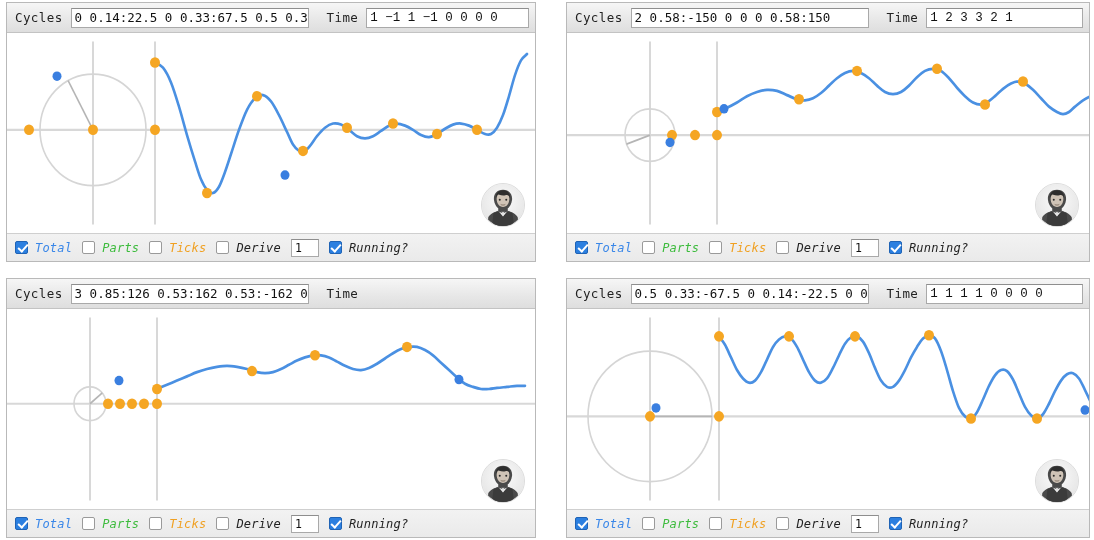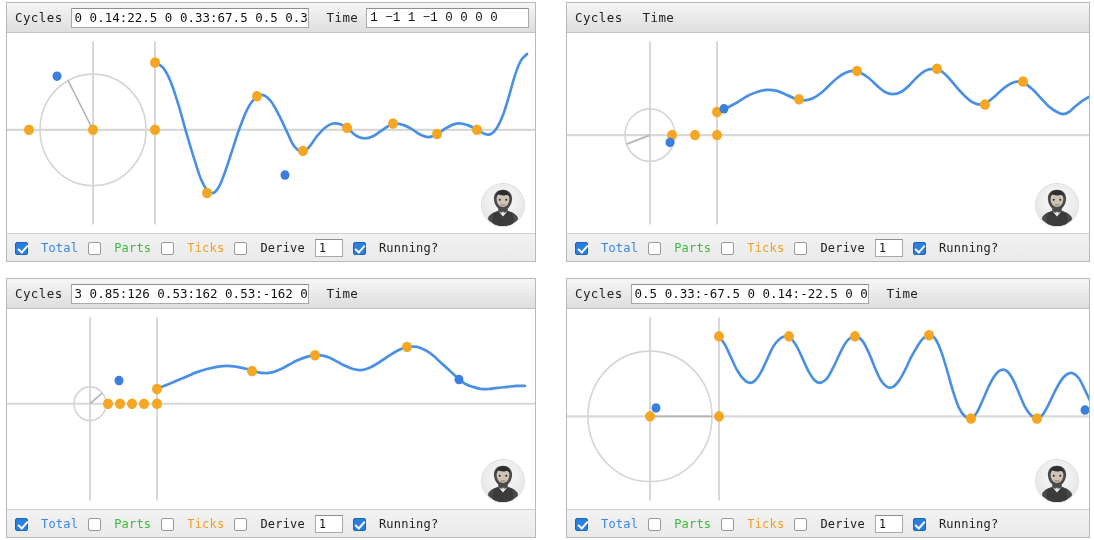--- a/index.html
+++ b/index.html
@@ -69,21 +69,21 @@
 
   
   .footer{
     height:28px;flex:0 0 28px;
     background:linear-gradient(to bottom,#f2f2f2 0%,#eaeaea 100%);
     border-top:1px solid #cfcfcf;
     display:flex;align-items:center;
     padding:0 8px;gap:10px;
     box-sizing:border-box;
   }
-  .ctl{display:flex;align-items:flex-end;gap:13px;white-space:nowrap;}
+  .ctl{display:flex;align-items:flex-start;gap:7px;white-space:nowrap;font-style:italic;}
   .cb{
     width:13px;height:13px;border-radius:2px;
     border:1px solid #9a9a9a;background:#fff;
     box-sizing:border-box;position:relative;flex:0 0 13px;
   }
   .cb.on{background:#2b7fe0;border-color:#1f63b5;}
   .cb.on:after{
     content:"";position:absolute;left:3.5px;top:0.5px;
     width:4px;height:8px;border:solid #fff;
     border-width:0 2px 2px 0;transform:rotate(42deg);
@@ -179,22 +179,24 @@
       <div class="ctl">
         <span class="cb on"></span>
         <span class="ctl-label lab-running">Running?</span>
       </div>
     </div>
   </div>
 
   <div class="panel p2">
     <div class="toolbar">
       <span class="tb-label">Cycles</span>
+      <div class="tb-input cycles">2 0.58:-150 0 0 0 0.58:150</div>
       <span class="tb-gap"></span>
       <span class="tb-label">Time</span>
+      <div class="tb-input time">1 2 3 3 2 1</div>
     </div>
     <div class="plot">
       <svg viewBox="0 0 522 190" preserveAspectRatio="none">
           <line x1="0" y1="97" x2="522" y2="97" stroke="#d8d8d8" stroke-width="2"></line>
           <line x1="83" y1="8" x2="83" y2="182" stroke="#d8d8d8" stroke-width="2"></line>
           <line x1="150" y1="8" x2="150" y2="182" stroke="#d8d8d8" stroke-width="2"></line>
           <circle cx="83" cy="97" r="25" fill="none" stroke="#d5d5d5" stroke-width="1.6"></circle>
           <line x1="83" y1="97" x2="59.50768448035229" y2="105.55050358314172" stroke="#b5b5b5" stroke-width="1.6"></line>
           <path d="M 150 75 C 151.66666666666666 74.33333333333333,156.66666666666666 72.5,160 71 C 163.33333333333334 69.5,166.66666666666666 67.83333333333333,170 66 C 173.33333333333334 64.16666666666667,176.66666666666666 61.666666666666664,180 60 C 183.33333333333334 58.333333333333336,186.66666666666666 57,190 56 C 193.33333333333334 55,196.66666666666666 54.166666666666664,200 54 C 203.33333333333334 53.833333333333336,206.66666666666666 54.166666666666664,210 55 C 213.33333333333334 55.833333333333336,216.66666666666666 57.666666666666664,220 59 C 223.33333333333334 60.333333333333336,227 62.166666666666664,230 63 C 233 63.833333333333336,235.33333333333334 64.16666666666667,238 64 C 240.66666666666666 63.833333333333336,243.33333333333334 63.166666666666664,246 62 C 248.66666666666666 60.833333333333336,251.33333333333334 59,254 57 C 256.6666666666667 55,259.3333333333333 52.333333333333336,262 50 C 264.6666666666667 47.666666666666664,267.3333333333333 45,270 43 C 272.6666666666667 41,275.3333333333333 39.166666666666664,278 38 C 280.6666666666667 36.833333333333336,283.3333333333333 36,286 36 C 288.6666666666667 36,291.3333333333333 36.833333333333336,294 38 C 296.6666666666667 39.166666666666664,299.3333333333333 41,302 43 C 304.6666666666667 45,307.3333333333333 47.833333333333336,310 50 C 312.6666666666667 52.166666666666664,315.3333333333333 54.666666666666664,318 56 C 320.6666666666667 57.333333333333336,323.3333333333333 58,326 58 C 328.6666666666667 58,331.3333333333333 57.333333333333336,334 56 C 336.6666666666667 54.666666666666664,339.3333333333333 52.333333333333336,342 50 C 344.6666666666667 47.666666666666664,347.3333333333333 44.333333333333336,350 42 C 352.6666666666667 39.666666666666664,355.3333333333333 37.333333333333336,358 36 C 360.6666666666667 34.666666666666664,363.3333333333333 34,366 34 C 368.6666666666667 34,371.3333333333333 34.5,374 36 C 376.6666666666667 37.5,379.3333333333333 40.333333333333336,382 43 C 384.6666666666667 45.666666666666664,387.3333333333333 49.166666666666664,390 52 C 392.6666666666667 54.833333333333336,395.3333333333333 57.666666666666664,398 60 C 400.6666666666667 62.333333333333336,403.3333333333333 64.66666666666667,406 66 C 408.6666666666667 67.33333333333333,411.6666666666667 68,414 68 C 416.3333333333333 68,417.6666666666667 67.33333333333333,420 66 C 422.3333333333333 64.66666666666667,425.3333333333333 62.166666666666664,428 60 C 430.6666666666667 57.833333333333336,433.3333333333333 55,436 53 C 438.6666666666667 51,441.3333333333333 49.166666666666664,444 48 C 446.6666666666667 46.833333333333336,449.6666666666667 46,452 46 C 454.3333333333333 46,455.6666666666667 46.666666666666664,458 48 C 460.3333333333333 49.333333333333336,463.3333333333333 51.666666666666664,466 54 C 468.6666666666667 56.333333333333336,471.3333333333333 59.333333333333336,474 62 C 476.6666666666667 64.66666666666667,479.3333333333333 67.83333333333333,482 70 C 484.6666666666667 72.16666666666667,487.6666666666667 73.83333333333333,490 75 C 492.3333333333333 76.16666666666667,494 77,496 77 C 498 77,500 76.16666666666667,502 75 C 504 73.83333333333333,505.6666666666667 71.83333333333333,508 70 C 510.3333333333333 68.16666666666667,513.3333333333334 65.66666666666667,516 64 C 518.6666666666666 62.333333333333336,521.3333333333334 60.666666666666664,524 60 C 526.6666666666666 59.333333333333336,529.3333333333334 59.333333333333336,532 60 C 534.6666666666666 60.666666666666664,537.3333333333334 62.333333333333336,540 64 C 542.6666666666666 65.66666666666667,545.3333333333334 68,548 70 C 550.6666666666666 72,553.3333333333334 74.33333333333333,556 76 C 558.6666666666666 77.66666666666667,561.3333333333334 79,564 80 C 566.6666666666666 81,569.3333333333334 81.83333333333333,572 82 C 574.6666666666666 82.16666666666667,577.3333333333334 81.66666666666667,580 81 C 582.6666666666666 80.33333333333333,586.6666666666666 78.5,588 78" fill="none" stroke="#4a90e2" stroke-width="2.6" stroke-linecap="round" stroke-linejoin="round"></path>
           <circle cx="105" cy="97" r="5" fill="#f5a623"></circle>
@@ -327,20 +329,21 @@
       </div>
     </div>
   </div>
 
   <div class="panel p4">
     <div class="toolbar">
       <span class="tb-label">Cycles</span>
       <div class="tb-input cycles">0.5 0.33:-67.5 0 0.14:-22.5 0 0.14</div>
       <span class="tb-gap"></span>
       <span class="tb-label">Time</span>
+      <div class="tb-input time">1 1 1 1 0 0 0 0</div>
     </div>
     <div class="plot">
       <svg viewBox="0 0 522 190" preserveAspectRatio="none">
           <line x1="0" y1="102" x2="522" y2="102" stroke="#d8d8d8" stroke-width="2"></line>
           <line x1="83" y1="8" x2="83" y2="182" stroke="#d8d8d8" stroke-width="2"></line>
           <line x1="152" y1="8" x2="152" y2="182" stroke="#d8d8d8" stroke-width="2"></line>
           <circle cx="83" cy="102" r="62" fill="none" stroke="#d5d5d5" stroke-width="1.6"></circle>
           <line x1="83" y1="102" x2="145" y2="102" stroke="#b5b5b5" stroke-width="1.6"></line>
           <path d="M 152 26 C 153 27.333333333333332,156 30.666666666666668,158 34 C 160 37.333333333333336,162 42,164 46 C 166 50,168 54.666666666666664,170 58 C 172 61.333333333333336,174 64,176 66 C 178 68,180 69.66666666666667,182 70 C 184 70.33333333333333,186 69.66666666666667,188 68 C 190 66.33333333333333,192 63.333333333333336,194 60 C 196 56.666666666666664,198 52,200 48 C 202 44,204 39.166666666666664,206 36 C 208 32.833333333333336,210 30.666666666666668,212 29 C 214 27.333333333333332,216 26.166666666666668,218 26 C 220 25.833333333333332,222 26.333333333333332,224 28 C 226 29.666666666666668,228 32.666666666666664,230 36 C 232 39.333333333333336,234 44,236 48 C 238 52,240 56.666666666666664,242 60 C 244 63.333333333333336,246 66.33333333333333,248 68 C 250 69.66666666666667,252 70.33333333333333,254 70 C 256 69.66666666666667,258 68.33333333333333,260 66 C 262 63.666666666666664,264 59.666666666666664,266 56 C 268 52.333333333333336,270 47.833333333333336,272 44 C 274 40.166666666666664,276 35.833333333333336,278 33 C 280 30.166666666666668,282 28.166666666666668,284 27 C 286 25.833333333333332,288 25.333333333333332,290 26 C 292 26.666666666666668,294 28.333333333333332,296 31 C 298 33.666666666666664,300 37.833333333333336,302 42 C 304 46.166666666666664,306 51.666666666666664,308 56 C 310 60.333333333333336,312 65,314 68 C 316 71,318 73,320 74 C 322 75,324 75,326 74 C 328 73,330 70.66666666666667,332 68 C 334 65.33333333333333,336 61.666666666666664,338 58 C 340 54.333333333333336,342 49.666666666666664,344 46 C 346 42.333333333333336,348 39,350 36 C 352 33,354 29.833333333333332,356 28 C 358 26.166666666666668,360 25,362 25 C 364 25,366 25.5,368 28 C 370 30.5,372 35,374 40 C 376 45,378 51.666666666666664,380 58 C 382 64.33333333333333,384 72,386 78 C 388 84,390 90,392 94 C 394 98,396 100.33333333333333,398 102 C 400 103.66666666666667,402 104.66666666666667,404 104 C 406 103.33333333333333,408 101,410 98 C 412 95,414 90.16666666666667,416 86 C 418 81.83333333333333,420 76.83333333333333,422 73 C 424 69.16666666666667,426 65.5,428 63 C 430 60.5,432 58.666666666666664,434 58 C 436 57.333333333333336,438 57.5,440 59 C 442 60.5,444 63.5,446 67 C 448 70.5,450 75.66666666666667,452 80 C 454 84.33333333333333,456 89.5,458 93 C 460 96.5,462 99.16666666666667,464 101 C 466 102.83333333333333,468 104.16666666666667,470 104 C 472 103.83333333333333,474 102.33333333333333,476 100 C 478 97.66666666666667,480 93.66666666666667,482 90 C 484 86.33333333333333,486 81.66666666666667,488 78 C 490 74.33333333333333,492 70.66666666666667,494 68 C 496 65.33333333333333,498 63.166666666666664,500 62 C 502 60.833333333333336,504 60.333333333333336,506 61 C 508 61.666666666666664,510 63.333333333333336,512 66 C 514 68.66666666666667,516 73.16666666666667,518 77 C 520 80.83333333333333,522 85.33333333333333,524 89 C 526 92.66666666666667,528 96.5,530 99 C 532 101.5,534 103.33333333333333,536 104 C 538 104.66666666666667,540 104.33333333333333,542 103 C 544 101.66666666666667,546 99,548 96 C 550 93,552 88.83333333333333,554 85 C 556 81.16666666666667,558 76.5,560 73 C 562 69.5,564 66.16666666666667,566 64 C 568 61.833333333333336,570 60.333333333333336,572 60 C 574 59.666666666666664,576 60,578 62 C 580 64,582 68,584 72 C 586 76,588 81.66666666666667,590 86 C 592 90.33333333333333,594 94.83333333333333,596 98 C 598 101.16666666666667,600 103.66666666666667,602 105 C 604 106.33333333333333,606 106.83333333333333,608 106 C 610 105.16666666666667,612 103.33333333333333,614 100 C 616 96.66666666666667,618 91.66666666666667,620 86 C 622 80.33333333333333,624 72.66666666666667,626 66 C 628 59.333333333333336,630 52,632 46 C 634 40,636 34,638 30 C 640 26,642 23.333333333333332,644 22 C 646 20.666666666666668,648 21,650 22 C 652 23,655 27,656 28" fill="none" stroke="#4a90e2" stroke-width="2.6" stroke-linecap="round" stroke-linejoin="round"></path>
           <circle cx="83" cy="102" r="5" fill="#f5a623"></circle>

